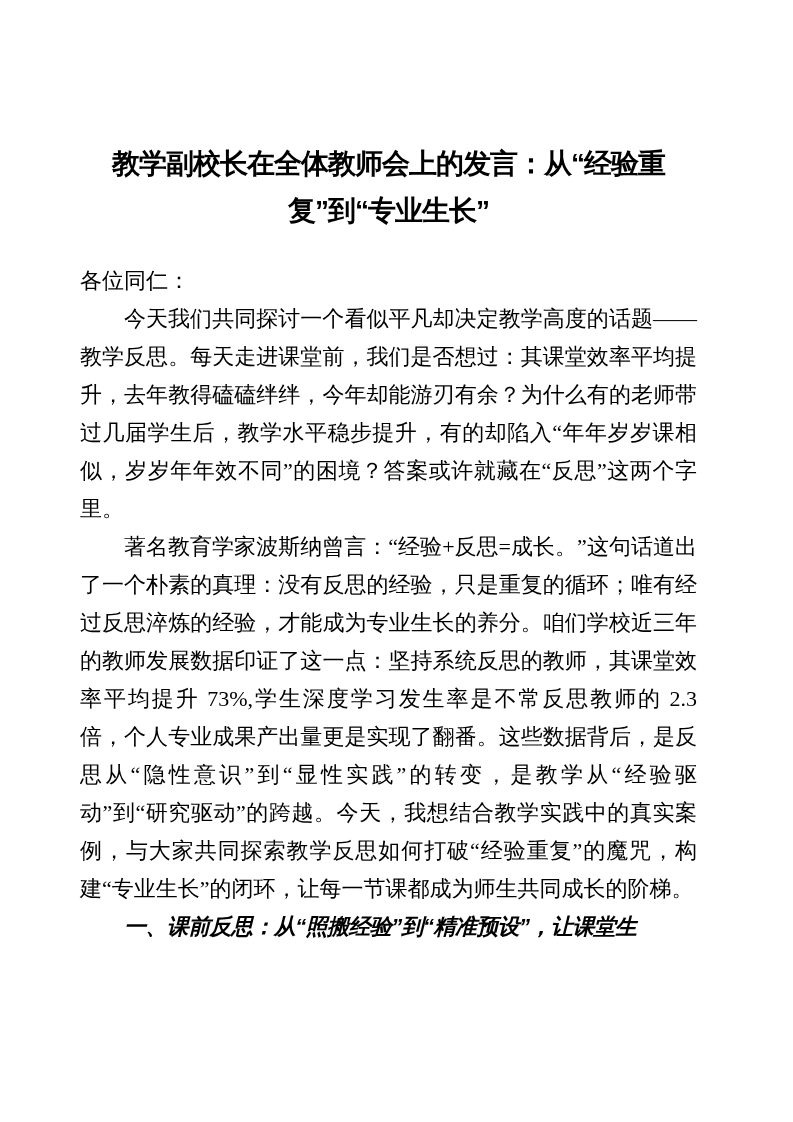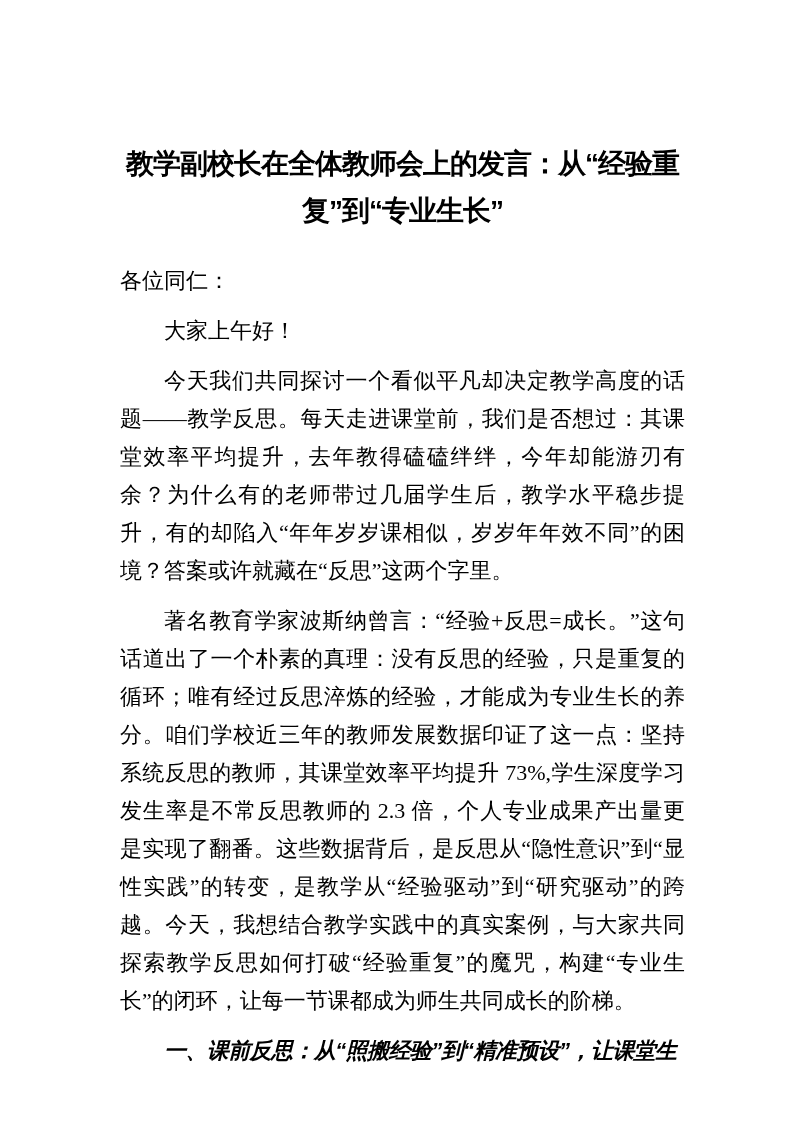--- a/index.html
+++ b/index.html
@@ -11,42 +11,42 @@
     height: 1122px;
     background: #ffffff;
     overflow: hidden;
   }
   .page {
     box-sizing: border-box;
     width: 793px;
     height: 1122px;
     background: #ffffff;
     color: #000000;
-    padding: 140px 96px 0 108px;
+    padding: 140px 96px 0 80px;
     overflow: hidden;
   }
   .doc-title {
     font-family: "Liberation Sans", sans-serif;
     font-weight: bold;
     font-size: 28px;
     line-height: 47px;
     letter-spacing: -1px;
     text-align: center;
     color: #000000;
     margin: 0 0 28px 0;
   }
   .doc-body {
     font-family: "Liberation Serif", serif;
     font-size: 22px;
     line-height: 38px;
     color: #000000;
     text-align: justify;
   }
   .doc-body p {
-    margin: 12px;
+    margin: 0;
     text-justify: inter-character;
   }
   .indent {
     text-indent: 2em;
   }
   .section-heading {
     font-family: "Liberation Sans", sans-serif;
     font-weight: bold;
     letter-spacing: -0.6px;
     font-style: italic;
@@ -54,21 +54,20 @@
 </style>
 </head>
 <body>
 
 <div class="page">
   <h1 class="doc-title">教学副校长在全体教师会上的发言：从“经验重复”到“专业生长”</h1>
 
   <div class="doc-body">
     <p>各位同仁：</p>
 
-    <p class="indent">大家上午好！</p>
 
     <p class="indent">今天我们共同探讨一个看似平凡却决定教学高度的话题——教学反思。每天走进课堂前，我们是否想过：其课堂效率平均提升，去年教得磕磕绊绊，今年却能游刃有余？为什么有的老师带过几届学生后，教学水平稳步提升，有的却陷入“年年岁岁课相似，岁岁年年效不同”的困境？答案或许就藏在“反思”这两个字里。</p>
 
     <p class="indent">著名教育学家波斯纳曾言：“经验+反思=成长。”这句话道出了一个朴素的真理：没有反思的经验，只是重复的循环；唯有经过反思淬炼的经验，才能成为专业生长的养分。咱们学校近三年的教师发展数据印证了这一点：坚持系统反思的教师，其课堂效率平均提升 73%,学生深度学习发生率是不常反思教师的 2.3 倍，个人专业成果产出量更是实现了翻番。这些数据背后，是反思从“隐性意识”到“显性实践”的转变，是教学从“经验驱动”到“研究驱动”的跨越。今天，我想结合教学实践中的真实案例，与大家共同探索教学反思如何打破“经验重复”的魔咒，构建“专业生长”的闭环，让每一节课都成为师生共同成长的阶梯。</p>
 
     <p class="indent section-heading">一、课前反思：从“照搬经验”到“精准预设”，让课堂生</p>
   </div>
 </div>
 
 </body></html>

